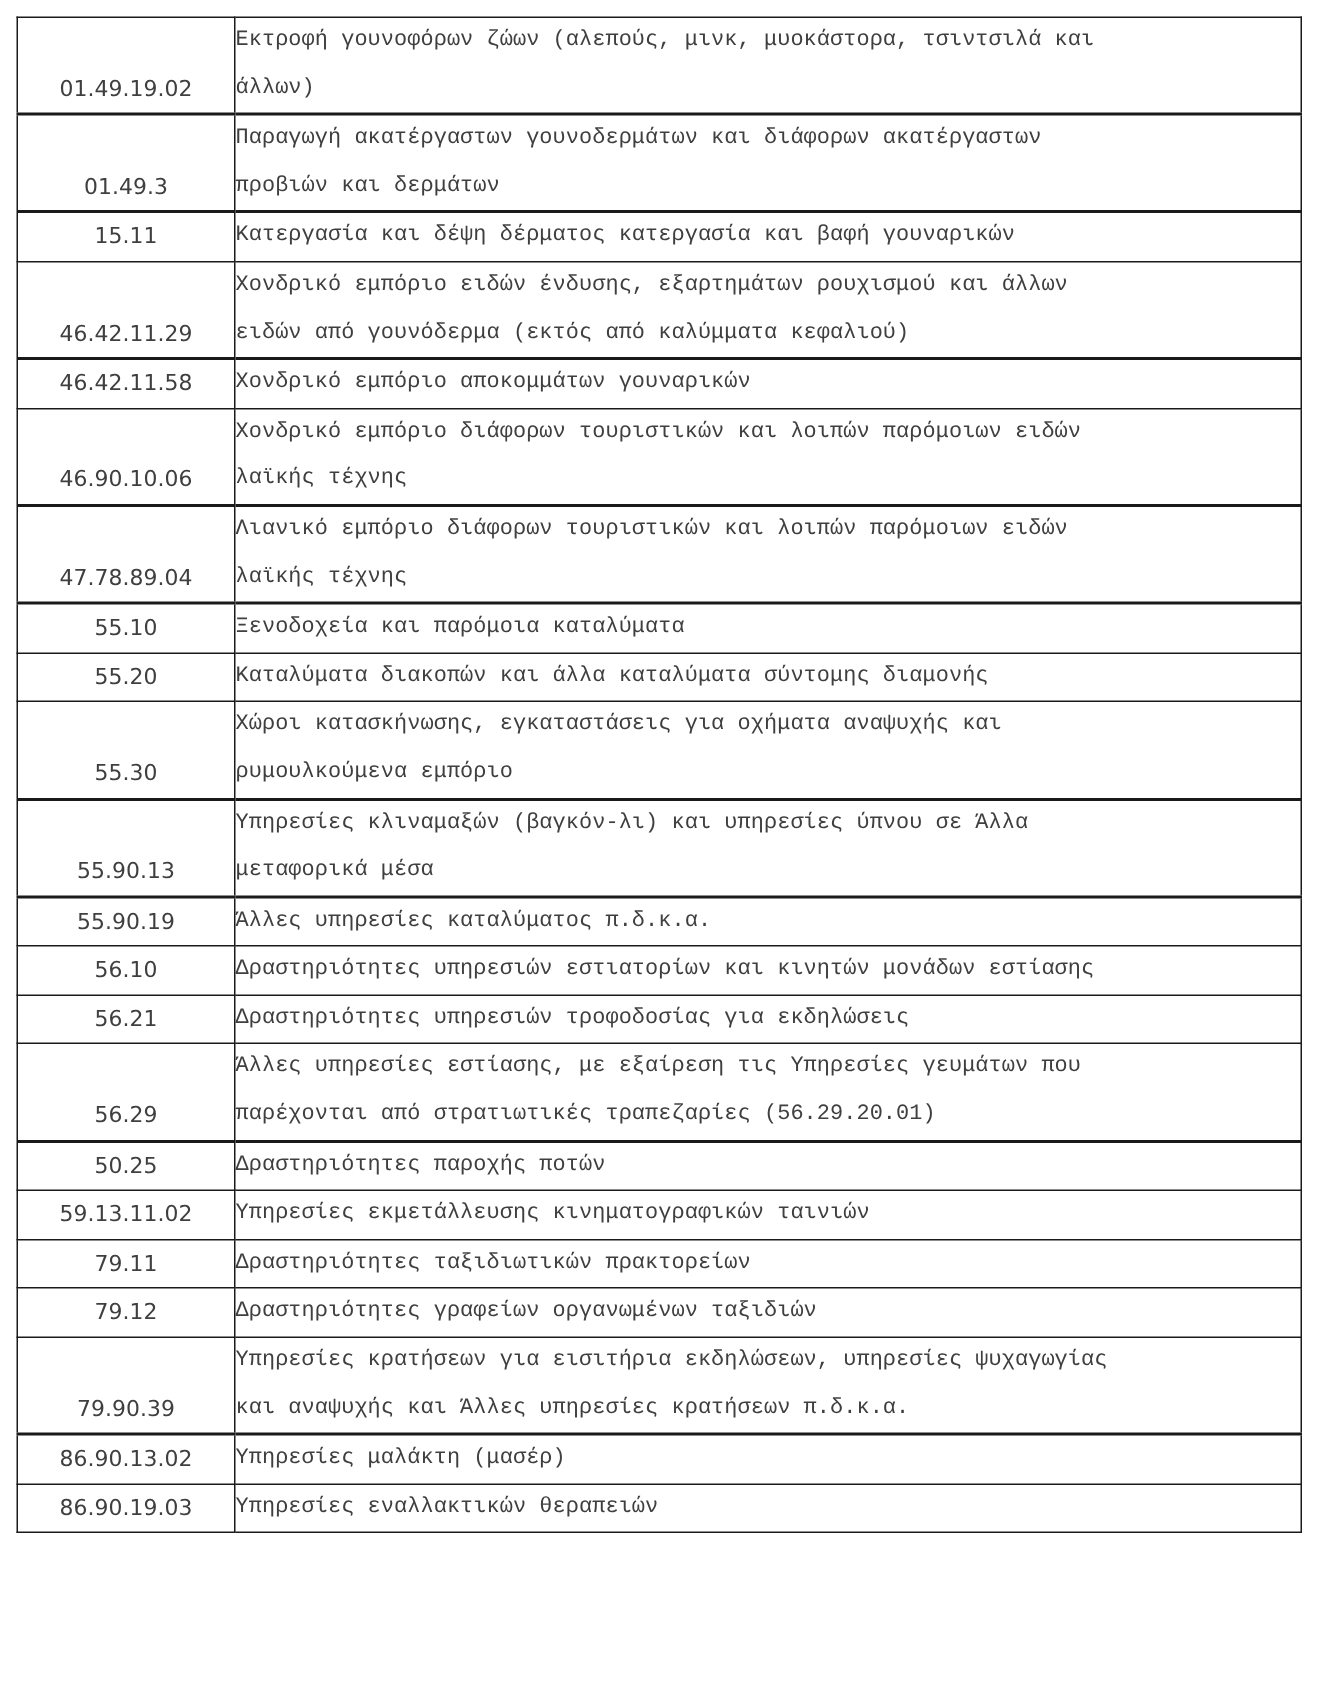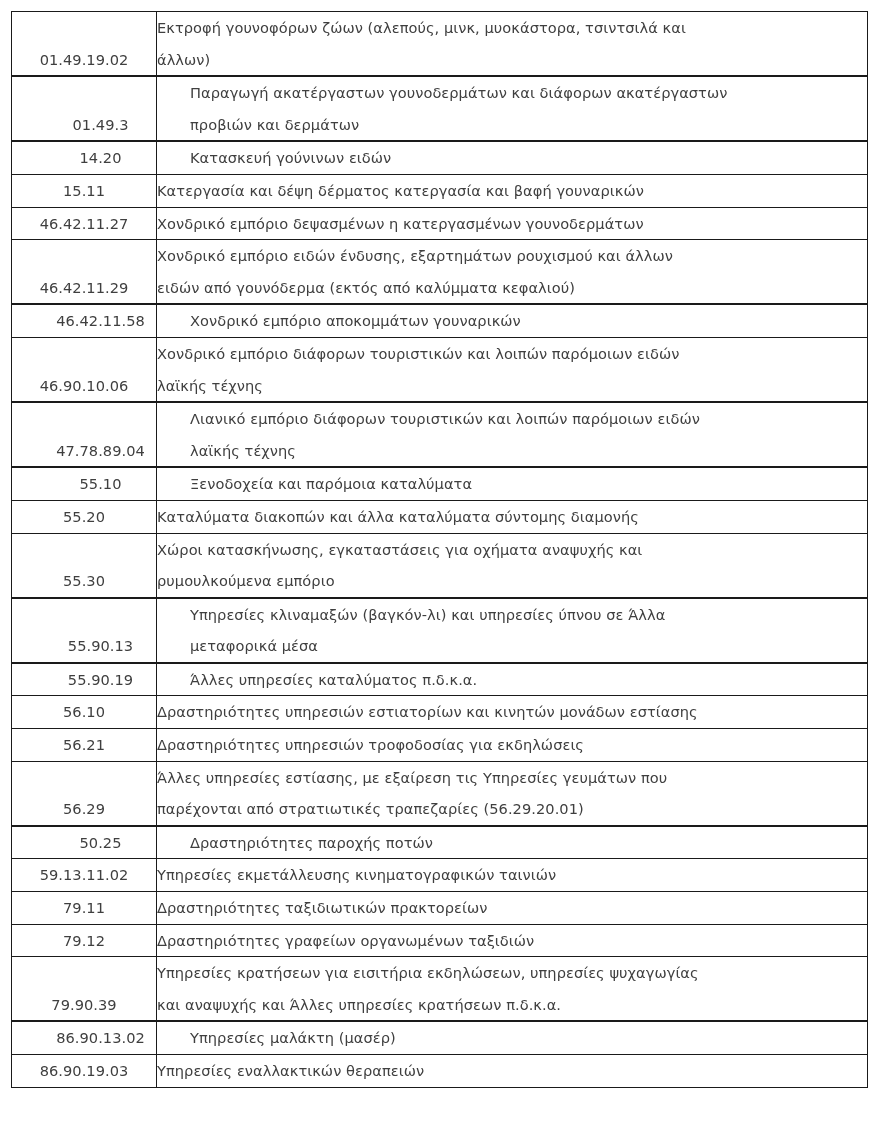--- a/index.html
+++ b/index.html
@@ -50,40 +50,40 @@
     background: #ffffff;
     box-sizing: border-box;
   }
 
   
   #codes-table tr.tall > td {
     border-bottom-width: 2px;
   }
   #codes-table tr.tall + tr > td {
     border-top-width: 0;
-    padding-left: 33px;
   }
 
   .cell-code {
     text-align: right;
     padding-right: 9px;
     white-space: nowrap;
     vertical-align: bottom;
   }
 
   .cell-desc {
     text-align: left;
     padding-left: 11px;
     padding-right: 8px;
     vertical-align: top;
   }
 
   .cell-desc .line {
     display: block;
     white-space: nowrap;
+    font-family: Liberation Mono, monospace;
   }
 
   .cell-code .code-text {
     display: block;
     text-align: center;
   }
 </style>
 </head>
 <body>
 
@@ -107,40 +107,24 @@
           <td class="cell-code">
             <span class="code-text">01.49.3</span>
           </td>
           <td class="cell-desc">
             <span class="line">Παραγωγή ακατέργαστων γουνοδερμάτων και διάφορων ακατέργαστων</span>
             <span class="line">προβιών και δερμάτων</span>
           </td>
         </tr>
         <tr>
           <td class="cell-code">
-            <span class="code-text">14.20</span>
-          </td>
-          <td class="cell-desc">
-            <span class="line">Κατασκευή γούνινων ειδών</span>
-          </td>
-        </tr>
-        <tr>
-          <td class="cell-code">
             <span class="code-text">15.11</span>
           </td>
           <td class="cell-desc">
             <span class="line">Κατεργασία και δέψη δέρματος κατεργασία και βαφή γουναρικών</span>
-          </td>
-        </tr>
-        <tr>
-          <td class="cell-code">
-            <span class="code-text">46.42.11.27</span>
-          </td>
-          <td class="cell-desc">
-            <span class="line">Χονδρικό εμπόριο δεψασμένων η κατεργασμένων γουνοδερμάτων</span>
           </td>
         </tr>
         <tr class="tall">
           <td class="cell-code">
             <span class="code-text">46.42.11.29</span>
           </td>
           <td class="cell-desc">
             <span class="line">Χονδρικό εμπόριο ειδών ένδυσης, εξαρτημάτων ρουχισμού και άλλων</span>
             <span class="line">ειδών από γουνόδερμα (εκτός από καλύμματα κεφαλιού)</span>
           </td>

